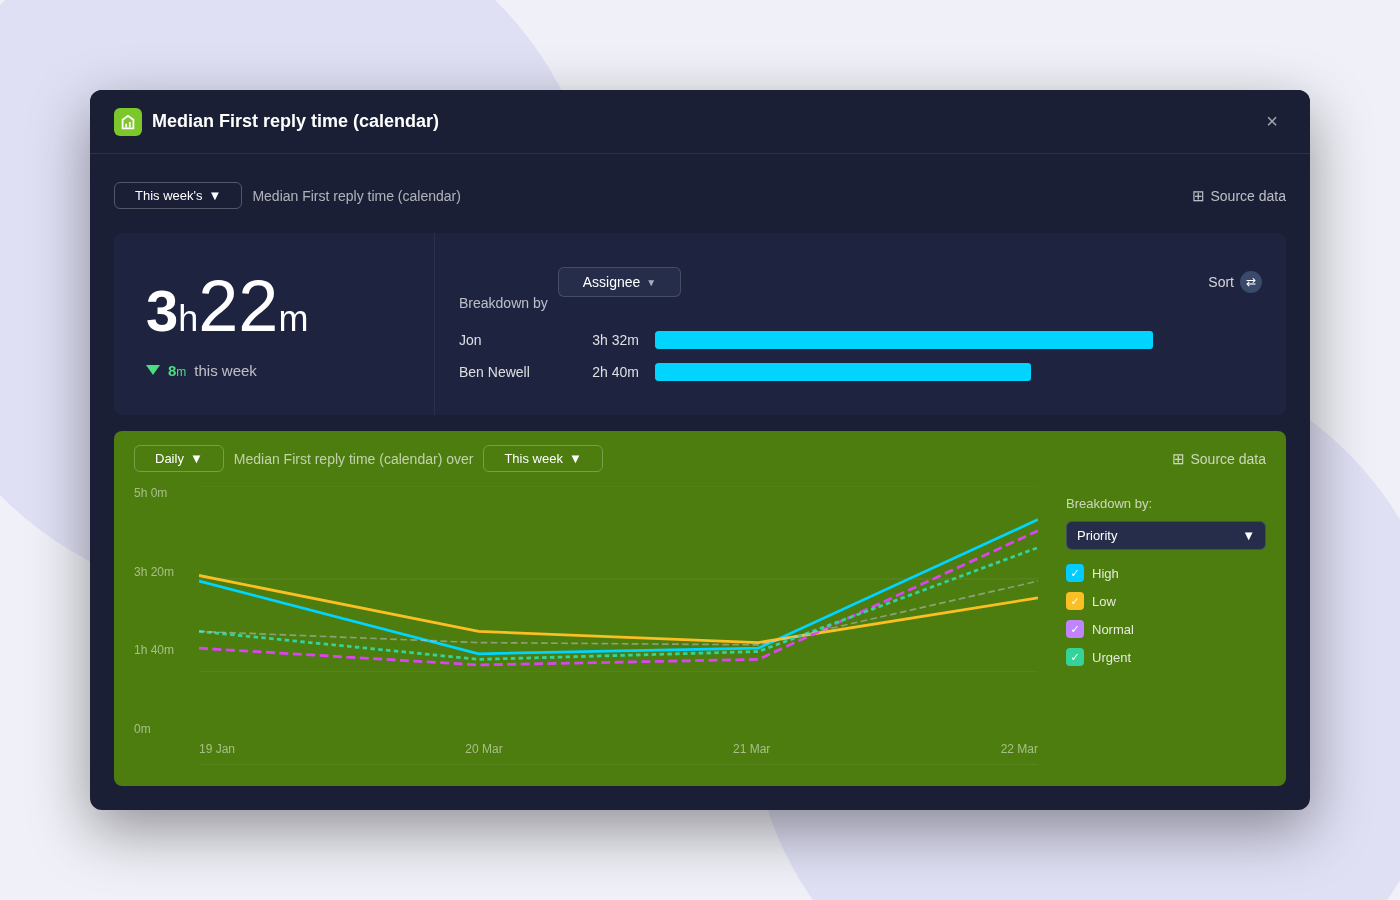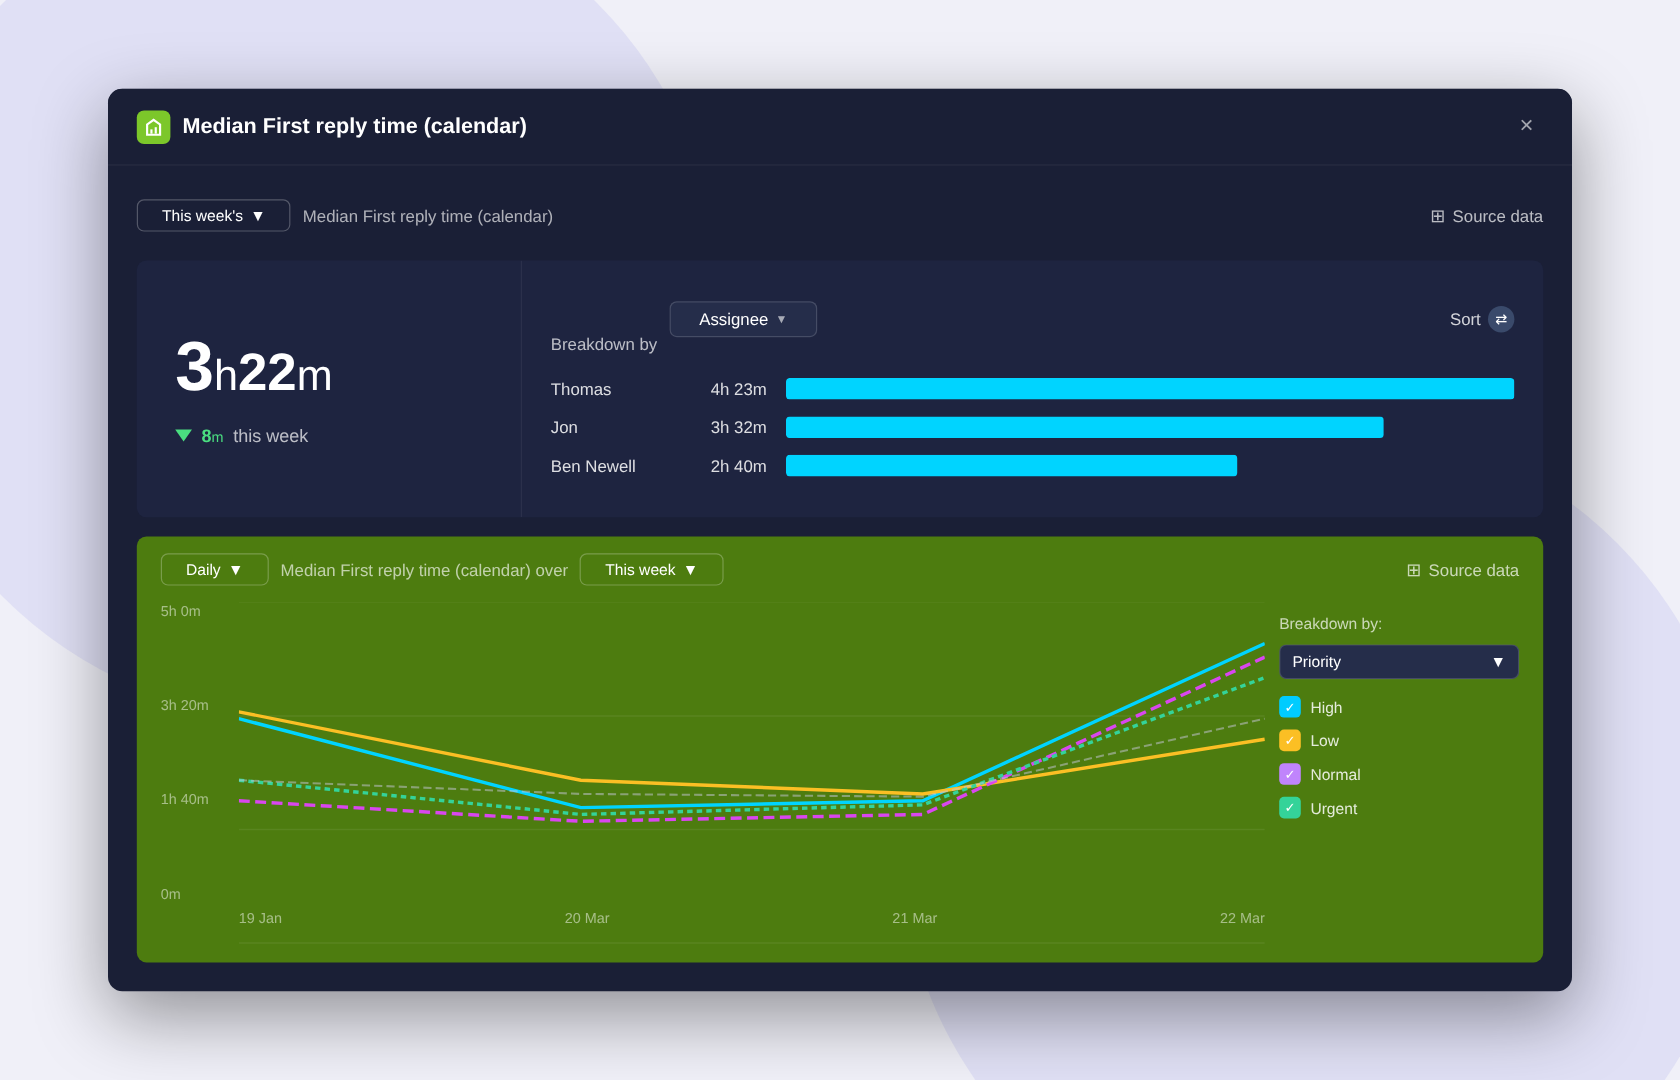--- a/index.html
+++ b/index.html
@@ -263,21 +263,21 @@
     .chart-filter-left {
       display: flex;
       align-items: center;
       gap: 10px;
     }
 
     .chart-body {
       padding: 0 20px 20px;
       position: relative;
       display: flex;
-      gap: 12px;
+      gap: 28px;
       justify-content: flex-end;
     }
 
     .chart-area {
       flex: 1;
       position: relative;
       height: 280px;
     }
 
     .y-axis-labels {
@@ -439,21 +439,21 @@
       <button class="source-data-btn">
         <span style="font-size:15px;">⊞</span>
         <span>Source data</span>
       </button>
     </div>
 
     <div class="top-section">
 
       <div class="metric-panel">
         <div class="metric-value">
-          <span style="font-size:58px; font-weight:700;">3</span><span style="font-size:36px; font-weight:500;">h</span><span style="font-size:44px; font-weight:700;margin-top:39px;">22</span><span style="font-size:36px; font-weight:500;">m</span>
+          <span style="font-size:58px; font-weight:700;">3</span><span style="font-size:36px; font-weight:500;">h</span><span style="font-size:72px; font-weight:400;margin-top:39px;">22</span><span style="font-size:36px; font-weight:500;">m</span>
         </div>
         <div class="metric-change">
           <div class="arrow-down"></div>
           <span class="change-val">8<span style="font-size:12px;font-weight:400;">m</span></span>
           <span class="change-label">this week</span>
         </div>
       </div>
 
       <div class="breakdown-panel">
         <div class="breakdown-header">
@@ -464,27 +464,20 @@
               <span class="chevron">▼</span>
             </button>
           </div>
           <button class="sort-btn">
             <span>Sort</span>
             <div class="sort-icon">⇄</div>
           </button>
         </div>
 
         <div>
-          <div class="bar-row">
-            <span class="bar-name">Thomas</span>
-            <span class="bar-time">4h 23m</span>
-            <div class="bar-track">
-              <div class="bar-fill" style="width:100%;"></div>
-            </div>
-          </div>
           <div class="bar-row">
             <span class="bar-name">Jon</span>
             <span class="bar-time">3h 32m</span>
             <div class="bar-track">
               <div class="bar-fill" style="width:82%;"></div>
             </div>
           </div>
           <div class="bar-row">
             <span class="bar-name">Ben Newell</span>
             <span class="bar-time">2h 40m</span>

